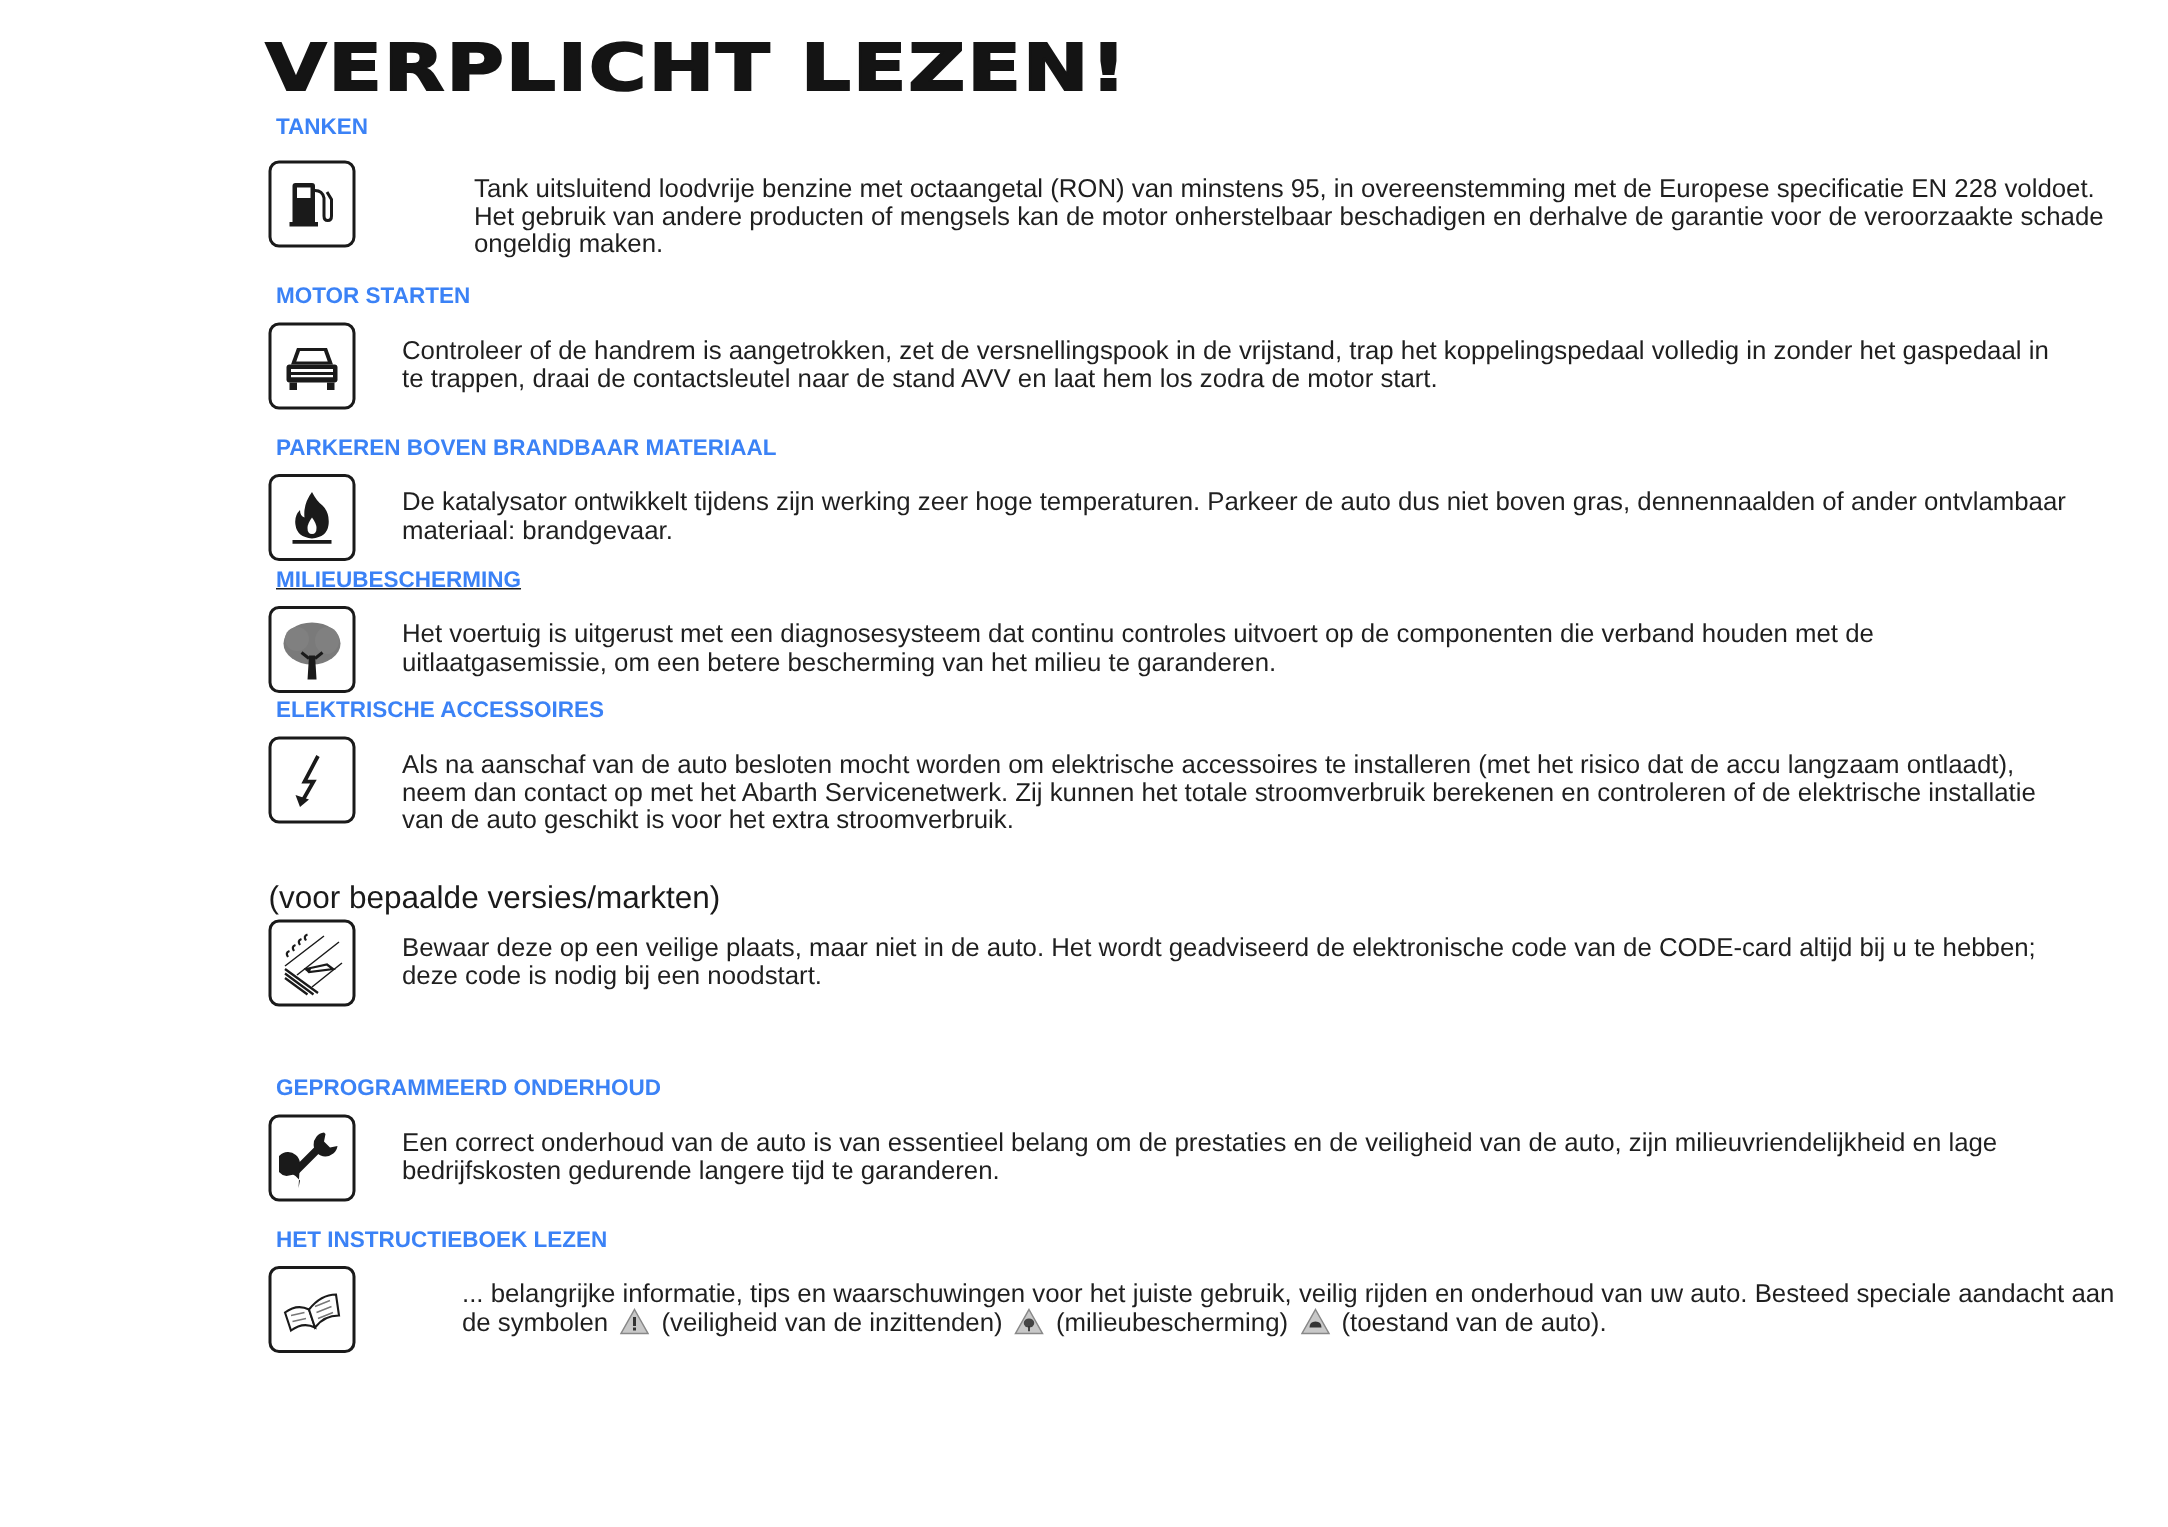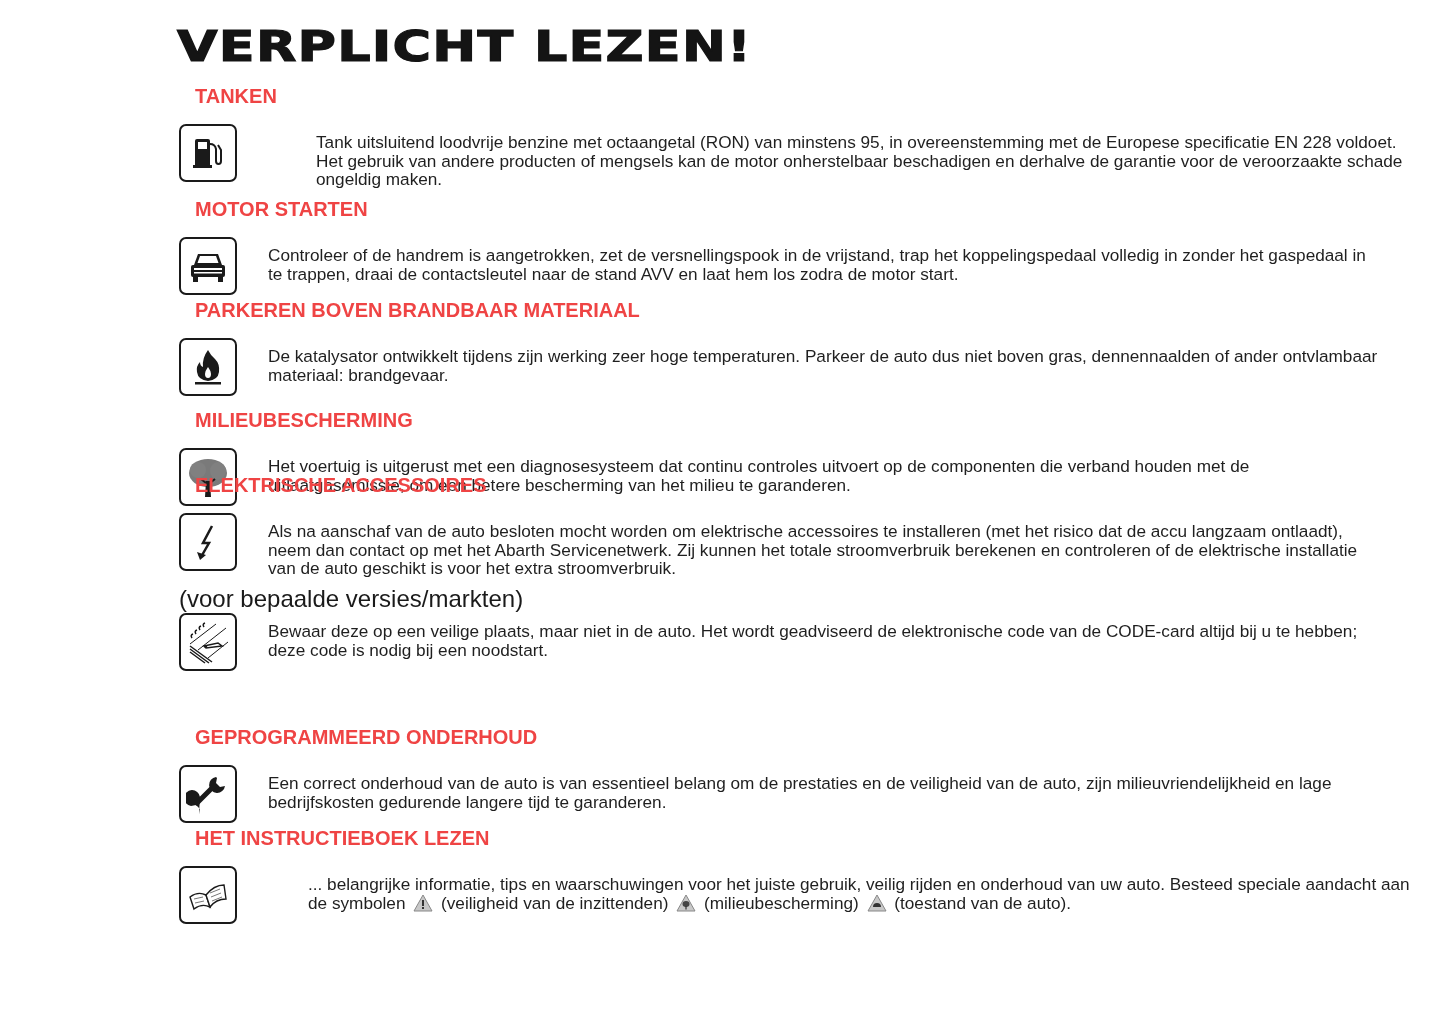--- a/index.html
+++ b/index.html
@@ -10,24 +10,24 @@
   .page-title {
     position: absolute; left: 177px; top: 22px;
     font-family: "DejaVu Sans", sans-serif; font-weight: bold;
     font-size: 43px; line-height: 48px; letter-spacing: 1px;
     color: #141414; transform: scaleX(1.22); transform-origin: left top;
     -webkit-text-stroke: 1.2px #141414;
   }
   .section { position: absolute; left: 179px; width: 1200px; }
   .section-heading {
     font-family: "Liberation Sans", sans-serif; font-weight: bold;
-    font-size: 20px; line-height: 24px; color: #ef4444; margin: 16px;
+    font-size: 15px; line-height: 24px; color: #3b82f6; margin: 5px;
   }
   .section-sub {
-    font-size: 24px; line-height: 24px; color: #1a1a1a; margin: 0;
+    font-size: 21px; line-height: 24px; color: #1a1a1a; margin: 0;
   }
   .section-body { position: relative; }
   .icon-box {
     position: absolute; left: 0; top: 0;
     width: 58px; height: 58px; border: 2.5px solid #1a1a1a; border-radius: 7px;
     box-sizing: border-box; background: #fff;
     display: flex; align-items: center; justify-content: center;
   }
   .icon-box svg { width: 44px; height: 44px; }
   .section-text {
@@ -84,21 +84,21 @@
       <svg viewBox="0 0 44 44">
         <path d="M22 5 q3 6 7 9 q5 5 4 13 q-1 8 -11 9 q-10 -1 -11 -9 q-1 -6 3 -10 q0 4 3 5 q-1 -9 5 -17 z" fill="#1a1a1a"></path>
         <path d="M22 22 q3 4 3 7 q0 4 -3 4 q-3 0 -3 -4 q0 -3 3 -7 z" fill="#fff"></path>
         <rect x="9" y="37" width="26" height="2.5" fill="#1a1a1a"></rect>
       </svg>
     </div>
     <p class="section-text" style="top:9px;">De katalysator ontwikkelt tijdens zijn werking zeer hoge temperaturen. Parkeer de auto dus niet boven gras, dennennaalden of ander ontvlambaar materiaal: brandgevaar.</p>
   </div>
 </div>
 
-<div class="section" style="top:392px;">
+<div class="section" style="top:370px;text-decoration:underline;">
   <h2 class="section-heading">MILIEUBESCHERMING</h2>
   <div class="section-body" style="margin-top:3px;">
     <div class="icon-box">
       <svg viewBox="0 0 44 44">
         <ellipse cx="22" cy="18" rx="19" ry="14" fill="#7a7a7a"></ellipse>
         <ellipse cx="12" cy="15" rx="8" ry="8" fill="#808080"></ellipse>
         <ellipse cx="32" cy="16" rx="8" ry="9" fill="#808080"></ellipse>
         <path d="M20 26 h4 l1 16 h-6 z" fill="#1a1a1a"></path>
         <path d="M20 28 l-5 -4 M24 28 l5 -4" stroke="#1a1a1a" stroke-width="2"></path>
       </svg>

